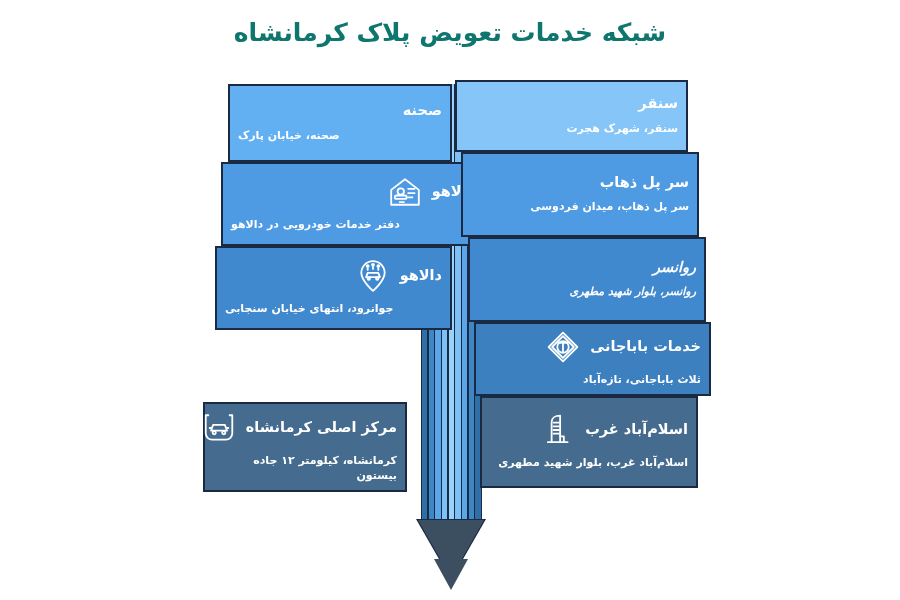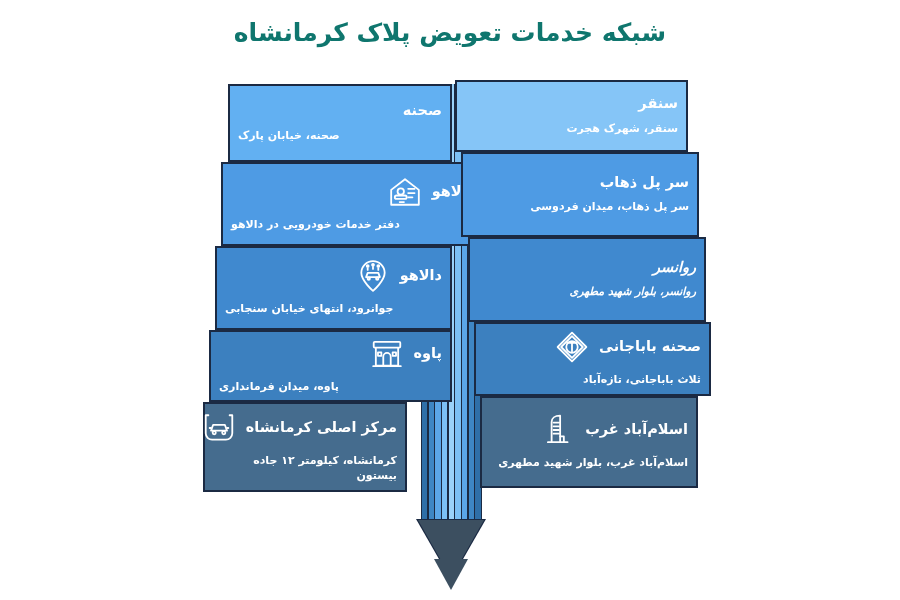--- a/index.html
+++ b/index.html
@@ -210,36 +210,20 @@
             <circle cx="20" cy="18.5" r="1.1"></circle>
             <path d="M11 8.5 v1.8 M16 7.3 v2 M21 8.5 v1.8"></path>
             <circle cx="11" cy="6.6" r="0.9"></circle>
             <circle cx="16" cy="5.4" r="0.9"></circle>
             <circle cx="21" cy="6.6" r="0.9"></circle>
           </svg>
         </span>
       </div>
       <div class="b-sub">جوانرود، انتهای خیابان سنجابی</div>
     </div>
-    <div class="block col-left" style="left: 209px; top: 330px; width: 243px; height: 72px; background: rgb(60, 128, 191);">
-      <div class="row-top" style="justify-content: flex-start;">
-        <div class="b-title">پاوه</div>
-        <span class="icon">
-          <svg viewBox="0 0 32 32" fill="none" stroke="#fff" stroke-width="1.7" stroke-linecap="round" stroke-linejoin="round">
-            <rect x="3.5" y="4.5" width="25" height="5.5" rx="1"></rect>
-            <path d="M5.5 10.5 V27 H26.5 V10.5"></path>
-            <path d="M3 27.5 H29"></path>
-            <path d="M12.5 27 V18.5 a3.5 3.5 0 0 1 7 0 V27"></path>
-            <rect x="7.5" y="14.5" width="3.2" height="3.2"></rect>
-            <rect x="21.3" y="14.5" width="3.2" height="3.2"></rect>
-          </svg>
-        </span>
-      </div>
-      <div class="b-sub">پاوه، میدان فرمانداری</div>
-    </div>
     <div class="block col-left" style="left: 203px; top: 402px; width: 204px; height: 90px; background: rgb(69, 108, 142);">
       <div class="row-top" style="justify-content: flex-start;">
         <div class="b-title">مرکز اصلی کرمانشاه</div>
         <span class="icon">
           <svg viewBox="0 0 32 32" fill="none" stroke="#fff" stroke-width="1.7" stroke-linecap="round" stroke-linejoin="round">
             <path d="M6 4 H3.5 V21 a6 6 0 0 0 6 6 H22.5 a6 6 0 0 0 6-6 V4 H26"></path>
             <path d="M8.5 18.5 h15 l-2-5.5 h-11 Z"></path>
             <circle cx="11.5" cy="20.5" r="1.5"></circle>
             <circle cx="20.5" cy="20.5" r="1.5"></circle>
             <path d="M8.5 16 h-1.3 M23.5 16 h1.3"></path>
@@ -261,21 +245,21 @@
       <div class="b-sub">سر پل ذهاب، میدان فردوسی</div>
     </div>
     <div class="block col-right" style="left: 468px; top: 237px; width: 238px; height: 85px; background: rgb(64, 137, 207); font-style: italic;">
       <div class="row-top" style="justify-content: flex-start;">
         <div class="b-title">روانسر</div>
       </div>
       <div class="b-sub">روانسر، بلوار شهید مطهری</div>
     </div>
     <div class="block col-right" style="left: 474px; top: 322px; width: 237px; height: 74px; background: rgb(60, 128, 191);">
       <div class="row-top" style="justify-content: flex-start;">
-        <div class="b-title">صحنه باباجانی</div>
+        <div class="b-title">خدمات باباجانی</div>
         <span class="icon">
           <svg viewBox="0 0 32 32" fill="none" stroke="#fff" stroke-width="1.7" stroke-linecap="round" stroke-linejoin="round">
             <path d="M16 2.5 L29.5 16 L16 29.5 L2.5 16 Z"></path>
             <path d="M16 5.8 L26.2 16 L16 26.2 L5.8 16 Z"></path>
             <path d="M11.5 12 h9 M16 12 v8"></path>
             <circle cx="16" cy="16" r="5.4"></circle>
           </svg>
         </span>
       </div>
       <div class="b-sub">ثلاث باباجانی، تازه‌آباد</div>

